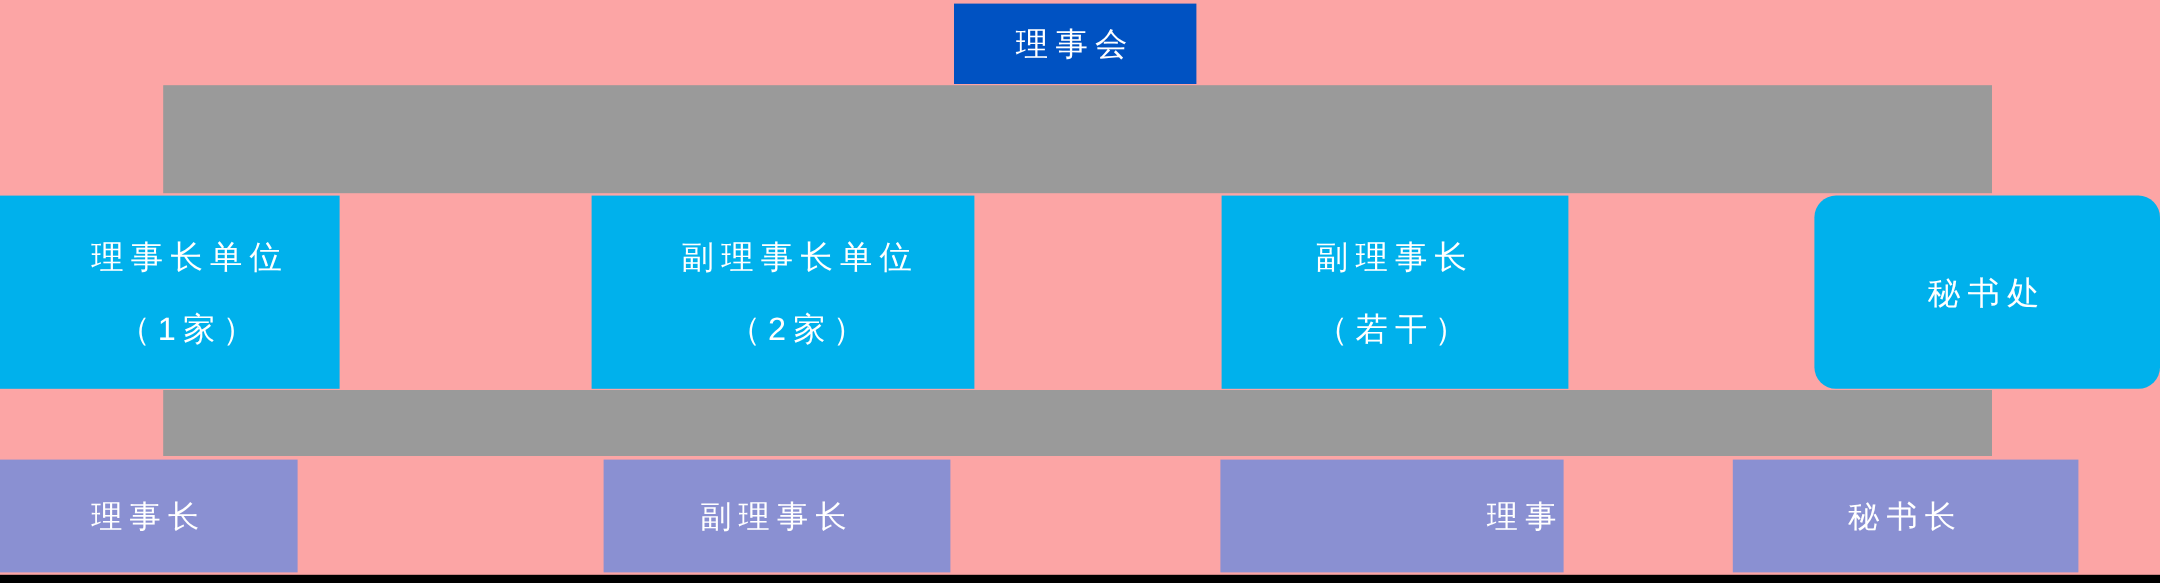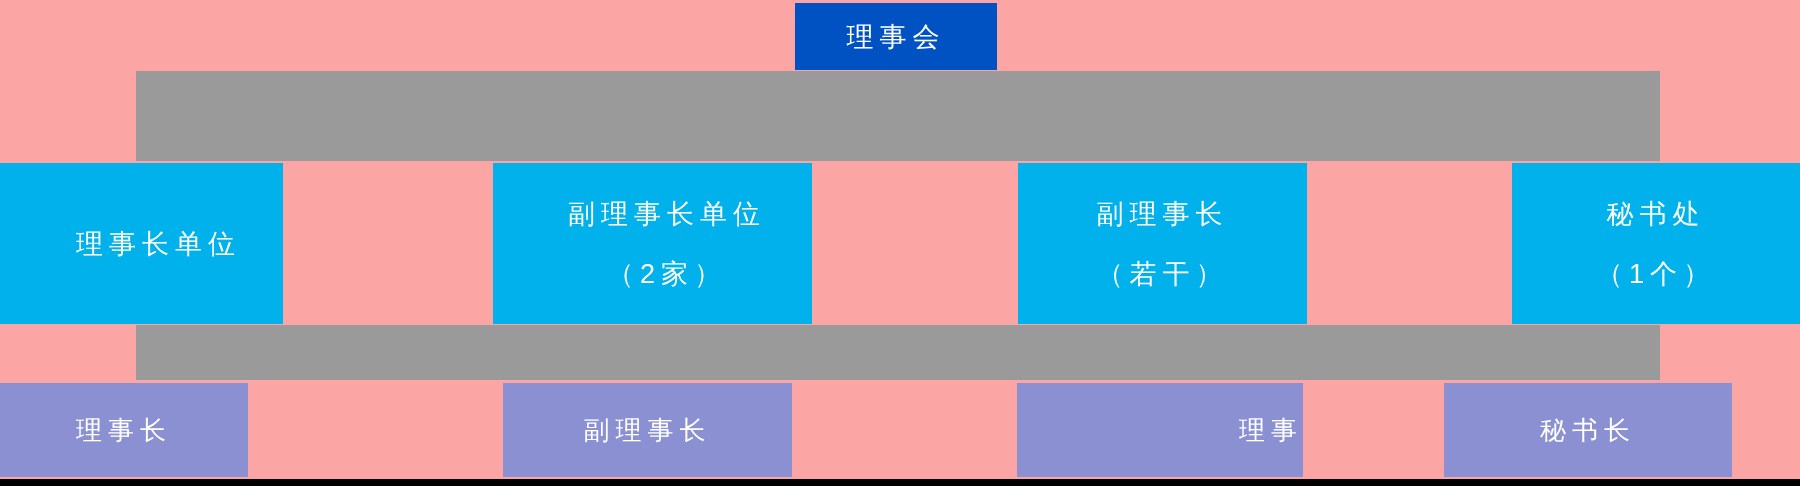--- a/index.html
+++ b/index.html
@@ -45,21 +45,21 @@
     width: 1524px; height: 55px;
   }
   .unit-box {
     top: 163px; height: 161px;
     background: #00b1ec;
   }
   .unit-box .line { line-height: 60px; }
   .unit-a { left: 0px;    width: 249px; padding-left: 34px; }
   .unit-b { left: 493px;  width: 290px; padding-left: 29px; }
   .unit-c { left: 1018px; width: 289px; }
-  .unit-d { left: 1512px; width: 288px; }
+  .unit-d { left: 1512px; width: 288px; border-radius: 18px; }
   .role-box {
     top: 383px; height: 94px;
     background: #8a90d2;
     font-size: 26px;
   }
   .role-a { left: 0px;    width: 248px; }
   .role-b { left: 503px;  width: 289px; }
   .role-c { left: 1017px; width: 286px; align-items: flex-end; }
   .role-d { left: 1444px; width: 288px; }
   .bottom-rule {
@@ -75,32 +75,32 @@
 <div class="canvas">
 
   <div class="box root-box">
     <span class="line">理事会</span>
   </div>
 
   <div class="beam beam-top"></div>
 
   <div class="box unit-box unit-a">
     <span class="line">理事长单位</span>
+    <span class="line">（1家）</span>
   </div>
   <div class="box unit-box unit-b">
     <span class="line">副理事长单位</span>
     <span class="line">（2家）</span>
   </div>
   <div class="box unit-box unit-c">
     <span class="line">副理事长</span>
     <span class="line">（若干）</span>
   </div>
   <div class="box unit-box unit-d">
     <span class="line">秘书处</span>
-    <span class="line">（1个）</span>
   </div>
 
   <div class="beam beam-bottom"></div>
 
   <div class="box role-box role-a">
     <span class="line">理事长</span>
   </div>
   <div class="box role-box role-b">
     <span class="line">副理事长</span>
   </div>

